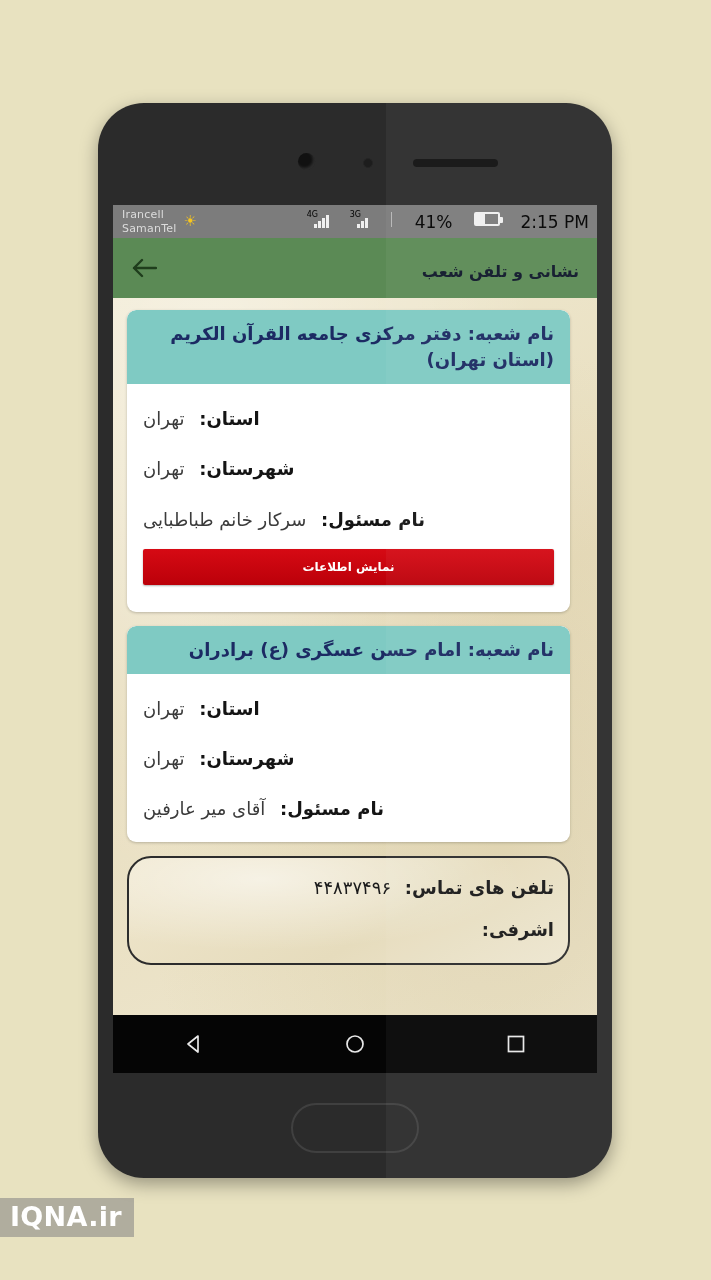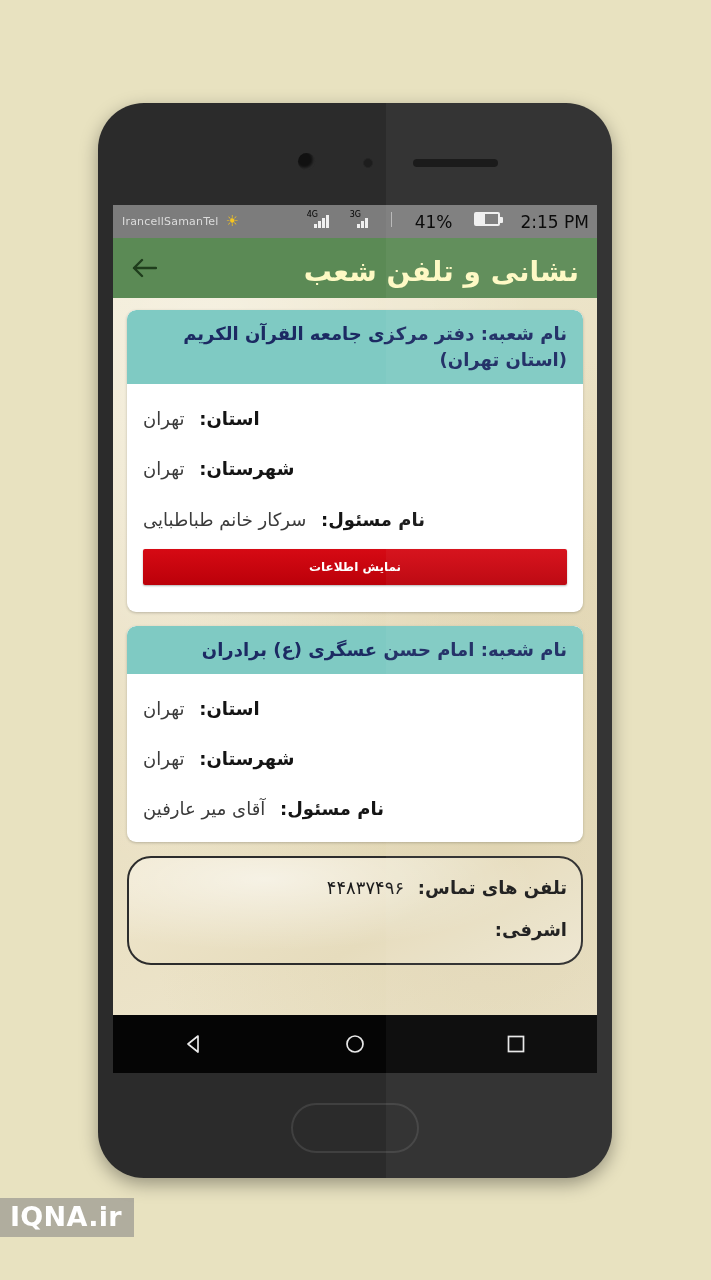--- a/index.html
+++ b/index.html
@@ -96,21 +96,21 @@
     height: 33px;
     background: #7c7c7c;
     display: flex;
     align-items: center;
     padding: 0 8px 0 9px;
     color: #e8e8e8;
     font-size: 11px;
   }
   .carriers {
     display: flex;
-    flex-direction: row;
+    flex-direction: column;
     line-height: 1.22;
     font-size: 11px;
     color: #dcdcdc;
     letter-spacing: .2px;
   }
   .weather-icon {
     margin-left: 7px;
     font-size: 15px;
     line-height: 1;
     color: #f7c51e;
@@ -179,32 +179,32 @@
     align-items: center;
     padding: 0 18px 0 16px;
   }
   #back-arrow {
     width: 30px; height: 30px;
     display: flex; align-items: center; justify-content: center;
     cursor: pointer;
   }
   #appbar .title {
     margin-left: auto;
-    color: #fef9c3;
-    font-size: 28px;
+    color: #0f172a;
+    font-size: 16px;
     direction: rtl;
     font-weight: 600;
     letter-spacing: .3px;
     margin-top: 6px;
   }
 
   
   #content {
     height: 775px;
-    padding: 12px 14px 0 14px;
+    padding: 12px 27px 0 14px;
     background:
       radial-gradient(ellipse at 20% 10%, rgba(255,255,255,0.45), rgba(255,255,255,0) 60%),
       radial-gradient(ellipse at 80% 70%, rgba(205,190,140,0.40), rgba(255,255,255,0) 65%),
       linear-gradient(160deg, #efe7cd 0%, #e7dcbb 45%, #efe8d2 100%);
     overflow: hidden;
     position: relative;
   }
 
   .card {
     background: #ffffff;

